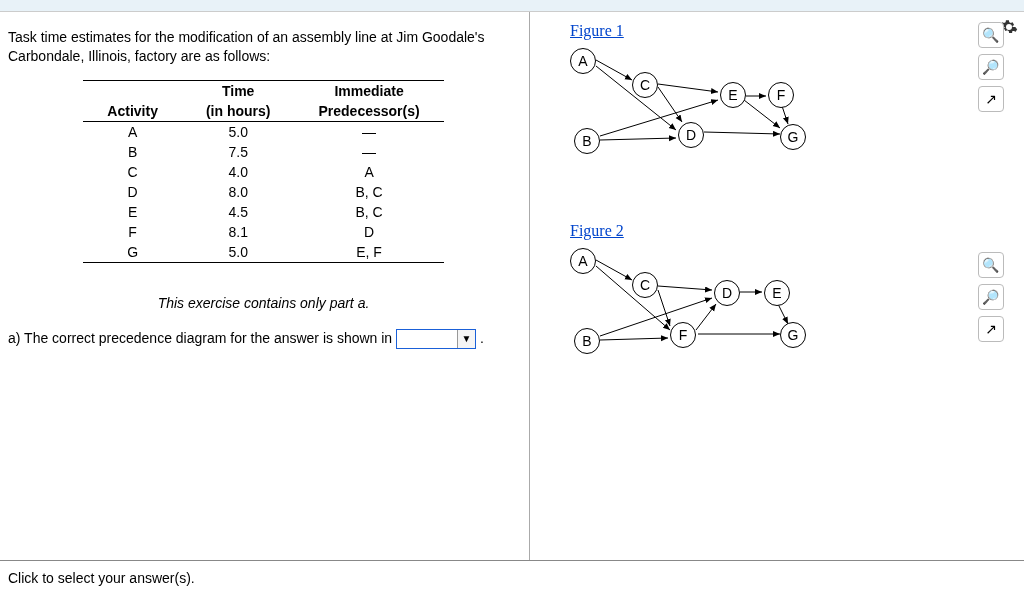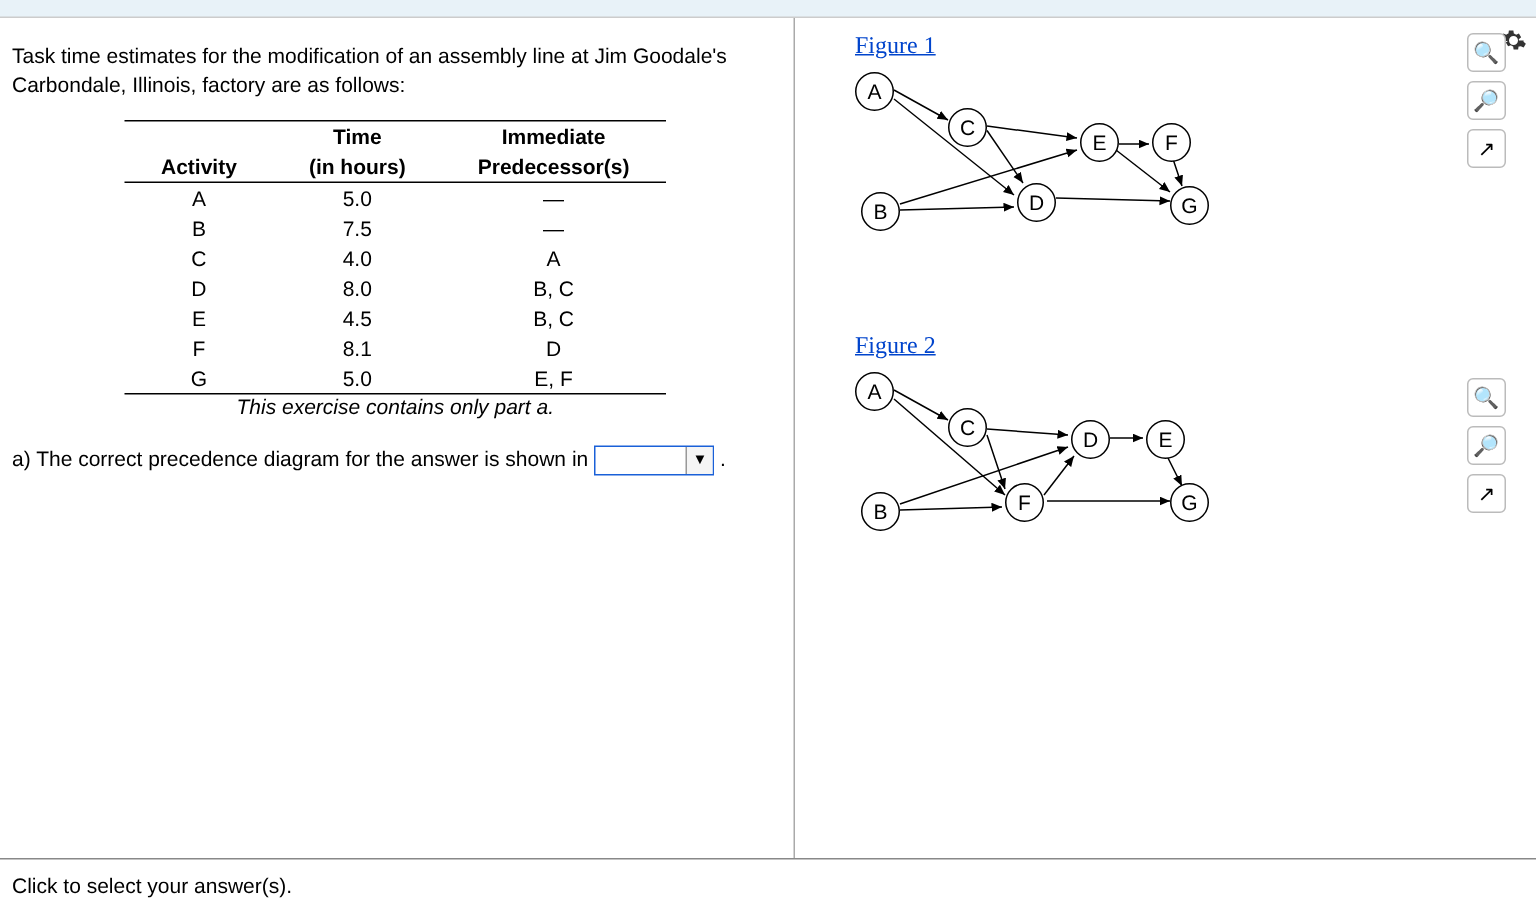--- a/index.html
+++ b/index.html
@@ -38,21 +38,21 @@
     flex: 1;
     padding: 10px 10px 10px 40px;
     position: relative;
   }
   .intro {
     margin-bottom: 14px;
     line-height: 1.35;
   }
   table.data {
     border-collapse: collapse;
-    margin: 0 auto 0 auto;
+    margin: 0 auto 32px auto;
   }
   table.data th, table.data td {
     padding: 2px 24px;
     text-align: center;
     font-size: 14px;
   }
   table.data thead tr:first-child th {
     border-top: 1px solid #000;
   }
   table.data thead tr:last-child th {
@@ -142,21 +142,21 @@
     display: flex;
     align-items: center;
     justify-content: center;
     background: #fff;
     font-size: 14px;
   }
   .footer {
     position: absolute;
     left: 0;
     right: 0;
-    bottom: 0;
+    bottom: 12px;
     height: 34px;
     border-top: 1px solid #888;
     display: flex;
     align-items: center;
     padding: 0 8px;
     font-size: 14px;
     background: #fff;
   }
 </style>
 </head>

